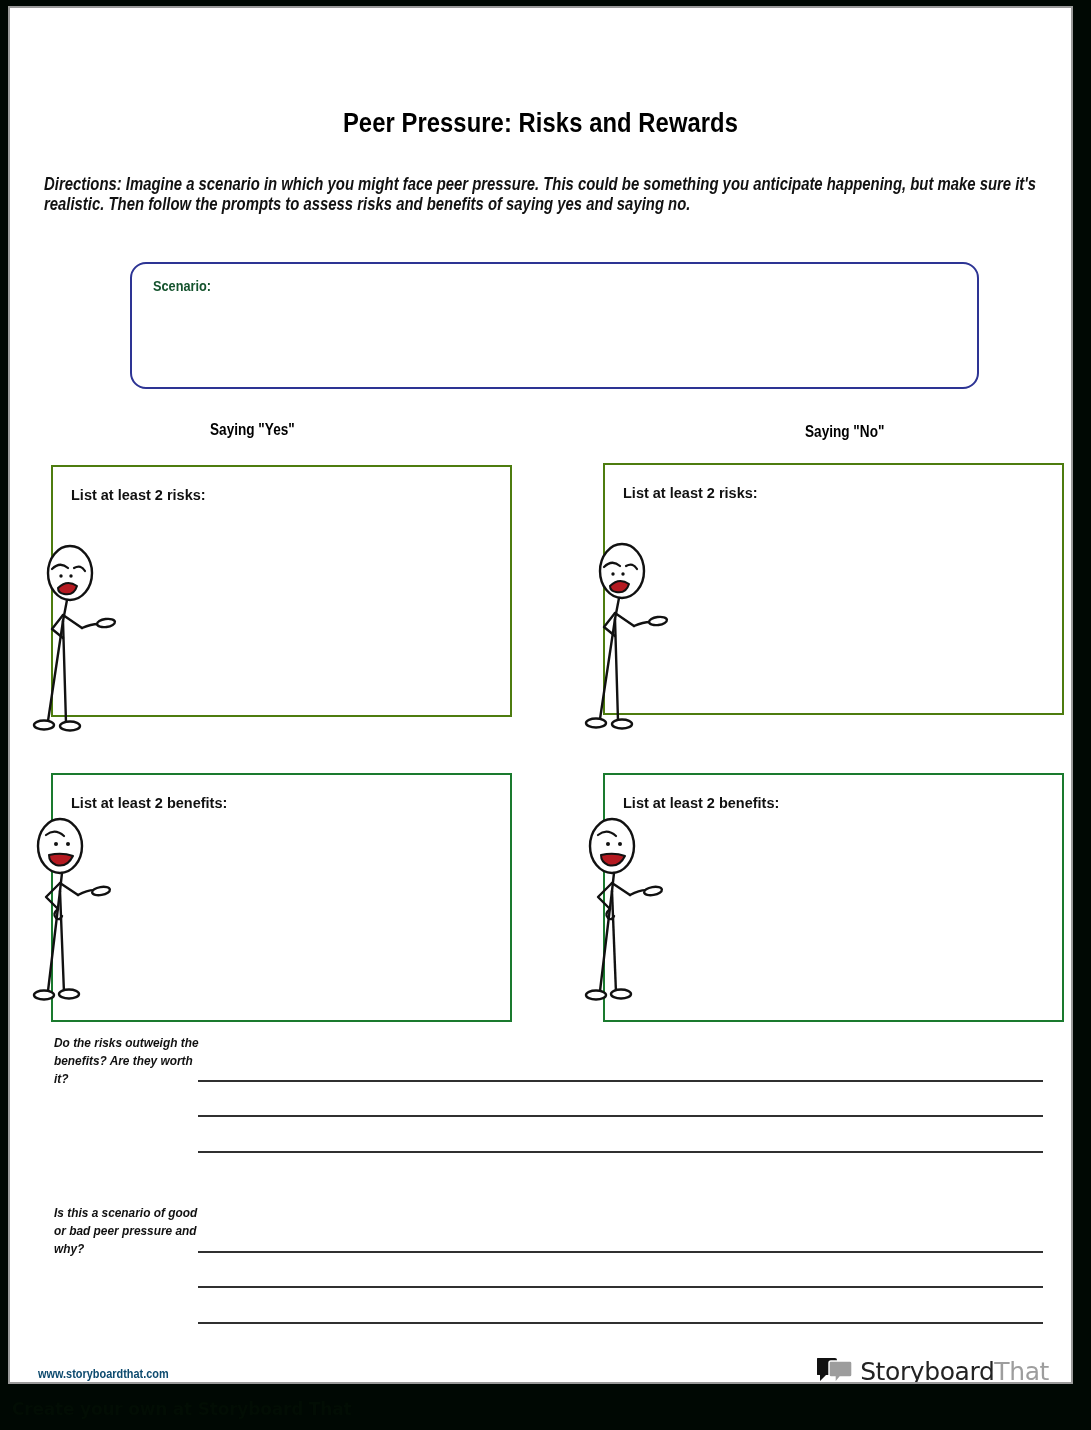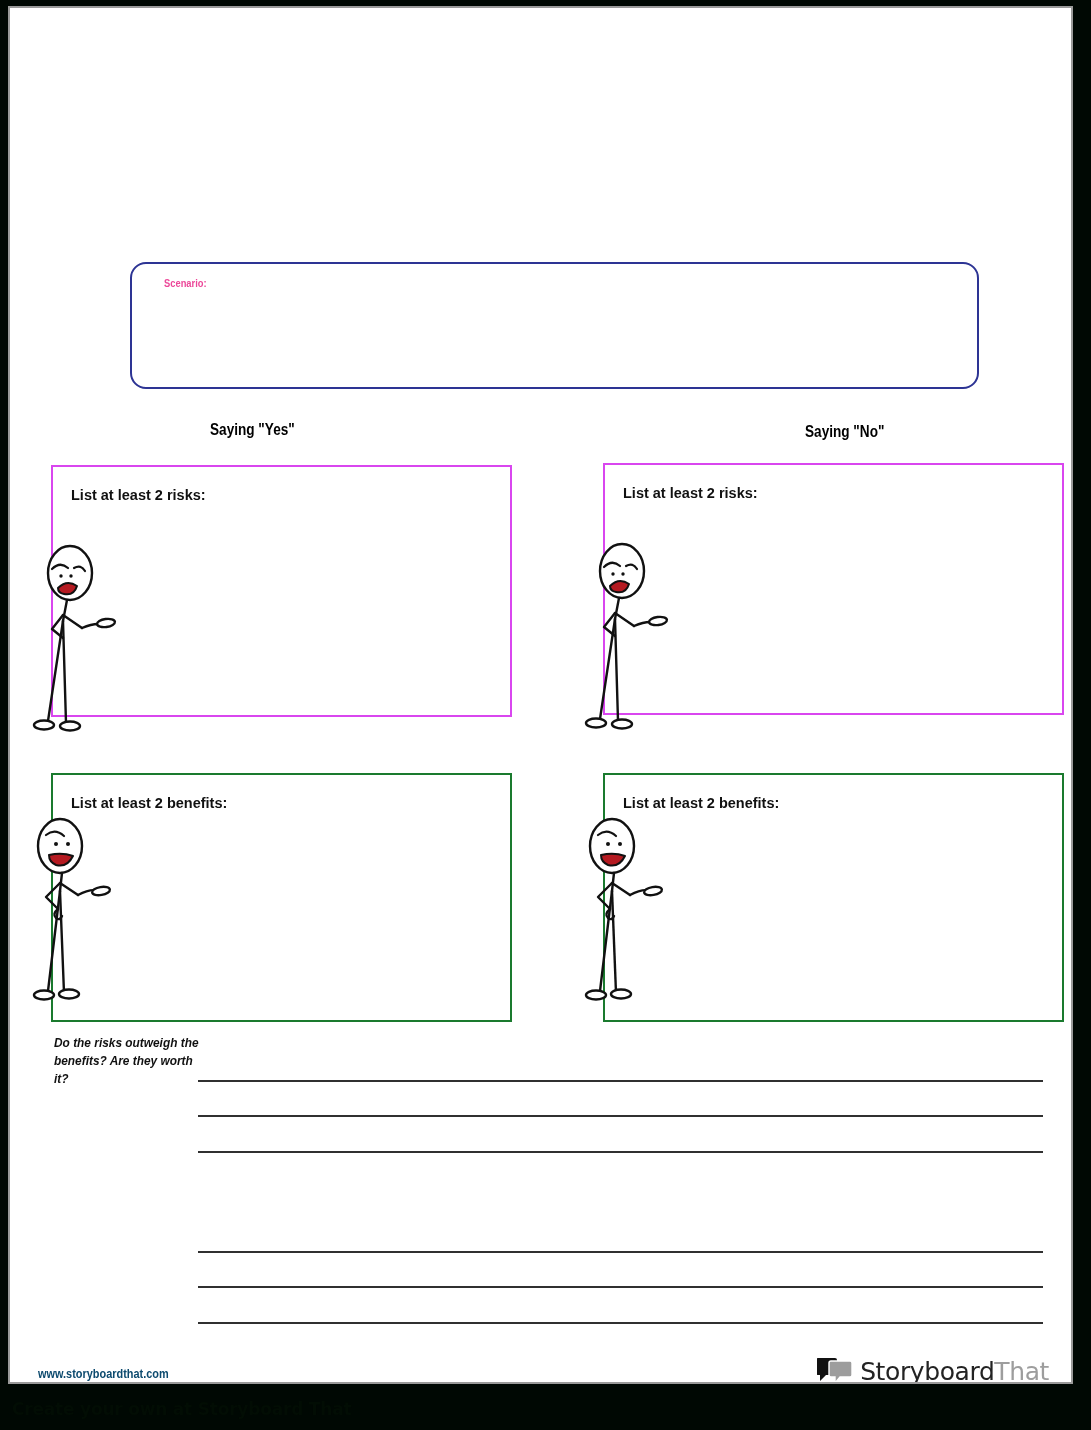--- a/index.html
+++ b/index.html
@@ -88,25 +88,25 @@
     position: absolute;
     left: 120px; top: 254px;
     width: 849px;
     height: 127px;
     border: 2.5px solid #2d3494;
     border-radius: 16px;
     box-sizing: border-box;
   }
   #scenario-label {
     position: absolute;
-    left: 32px; top: 13px;
-    font-size: 11px;
-    font-weight: bold;
-    font-stretch: condensed;
-    color: #ec4899;
+    left: 21px; top: 13px;
+    font-size: 15px;
+    font-weight: bold;
+    font-stretch: condensed;
+    color: #14532d;
   }
   #scenario-label span { display: inline-block; transform: scaleX(.85); transform-origin: left center; }
 
   
   .col-head {
     position: absolute;
     font-size: 16px;
     font-weight: bold;
     font-stretch: condensed;
     color: #000;
@@ -123,21 +123,21 @@
     background: transparent;
   }
   .ans-box .ans-label {
     position: absolute;
     left: 18px; top: 20px;
     font-size: 14.5px;
     font-weight: bold;
     color: #111;
     white-space: nowrap;
   }
-  .risk-box    { border: 2px solid #d946ef; padding-left: 44px; }
+  .risk-box    { border: 2px solid #4d7c0f; padding-left: 44px; }
   .benefit-box { border: 2px solid #1a7a2e; margin-top: 32px; }
 
   #risk-yes    { left: 41px;  top: 457px; width: 461px; height: 252px; }
   #risk-no     { left: 593px; top: 455px; width: 461px; height: 252px; }
   #benefit-yes { left: 41px;  top: 733px; width: 461px; height: 249px; }
   #benefit-no  { left: 593px; top: 733px; width: 461px; height: 249px; }
 
   
   .figure {
     position: absolute;
@@ -217,21 +217,23 @@
     font-family: "DejaVu Sans", sans-serif;
     letter-spacing: -.2px;
   }
 </style>
 </head>
 <body>
 
 <div id="page">
 
 
-
+  <div id="title"><span>Peer Pressure: Risks and Rewards</span></div>
+
+  <div id="directions"><span>Directions: Imagine a scenario in which you might face peer pressure. This could be something you anticipate happening, but make sure it's realistic. Then follow the prompts to assess risks and benefits of saying yes and saying no.</span></div>
 
   <div id="scenario-box">
     <div id="scenario-label"><span>Scenario:</span></div>
   </div>
 
   <div class="col-head" id="head-yes"><span>Saying "Yes"</span></div>
   <div class="col-head" id="head-no"><span>Saying "No"</span></div>
 
   <div class="ans-box risk-box" id="risk-yes">
     <div class="ans-label">List at least 2 risks:</div>
@@ -324,20 +326,21 @@
       <ellipse cx="26" cy="182" rx="10" ry="4.5" fill="#fff"></ellipse>
       <ellipse cx="51" cy="181" rx="10" ry="4.5" fill="#fff"></ellipse>
     </g>
   </svg>
 
   <div class="q-prompt" id="q1-prompt"><span>Do the risks outweigh the benefits? Are they worth it?</span></div>
   <div class="ans-line" id="q1-l1"></div>
   <div class="ans-line" id="q1-l2"></div>
   <div class="ans-line" id="q1-l3"></div>
 
+  <div class="q-prompt" id="q2-prompt"><span>Is this a scenario of good or bad peer pressure and why?</span></div>
   <div class="ans-line" id="q2-l1"></div>
   <div class="ans-line" id="q2-l2"></div>
   <div class="ans-line" id="q2-l3"></div>
 
   <div id="footer-url"><span>www.storyboardthat.com</span></div>
 
   <div id="logo">
     <svg id="logo-mark" viewBox="0 0 36 30">
       <path d="M1 2 h17 a2 2 0 0 1 2 2 v13 a2 2 0 0 1 -2 2 h-9 l-6 6 v-6 h-2 a2 2 0 0 1 -2 -2 v-13 a2 2 0 0 1 2 -2 z" fill="#111"></path>
       <path d="M14 5 h19 a2 2 0 0 1 2 2 v12 a2 2 0 0 1 -2 2 h-10 l-5 6 v-6 h-4 a2 2 0 0 1 -2 -2 v-12 a2 2 0 0 1 2 -2 z" fill="#9d9d9d" stroke="#ffffff" stroke-width="1.4"></path>

